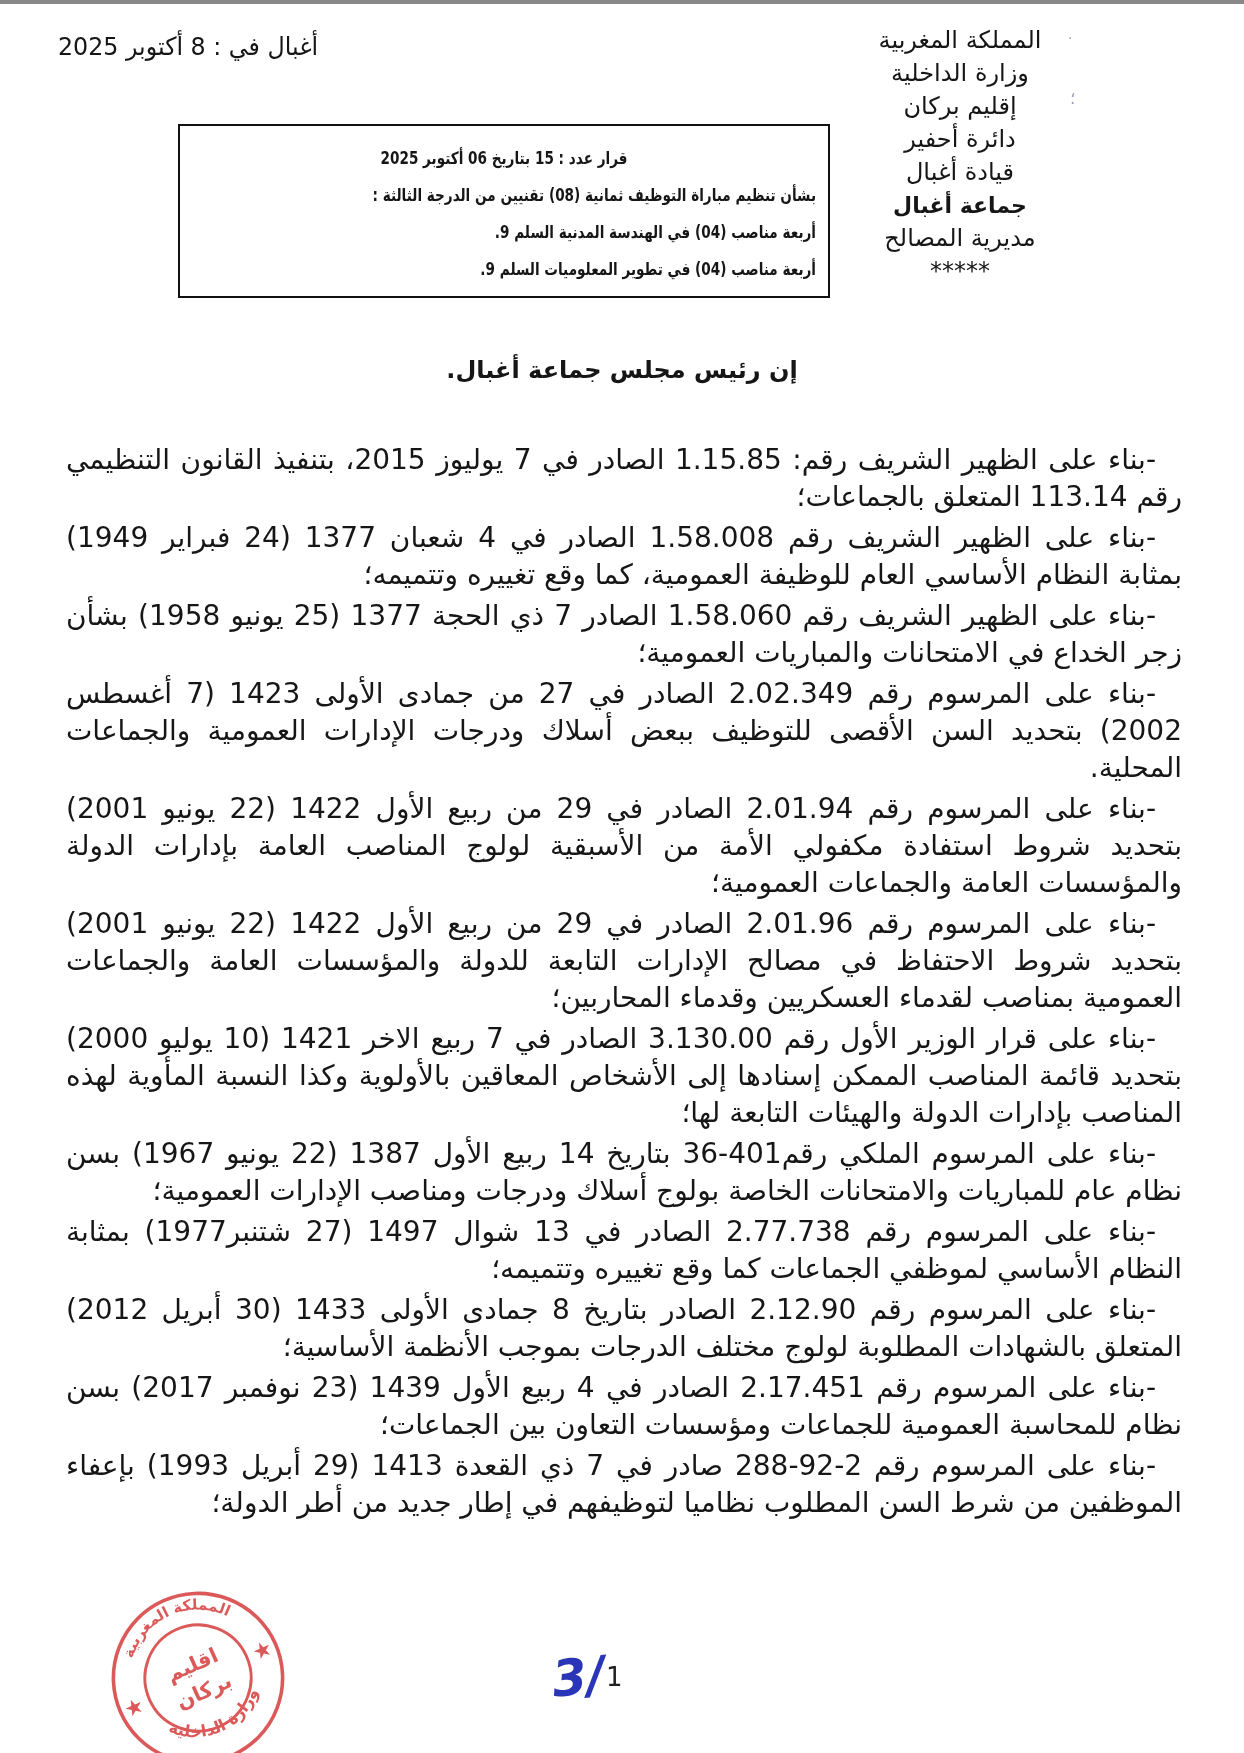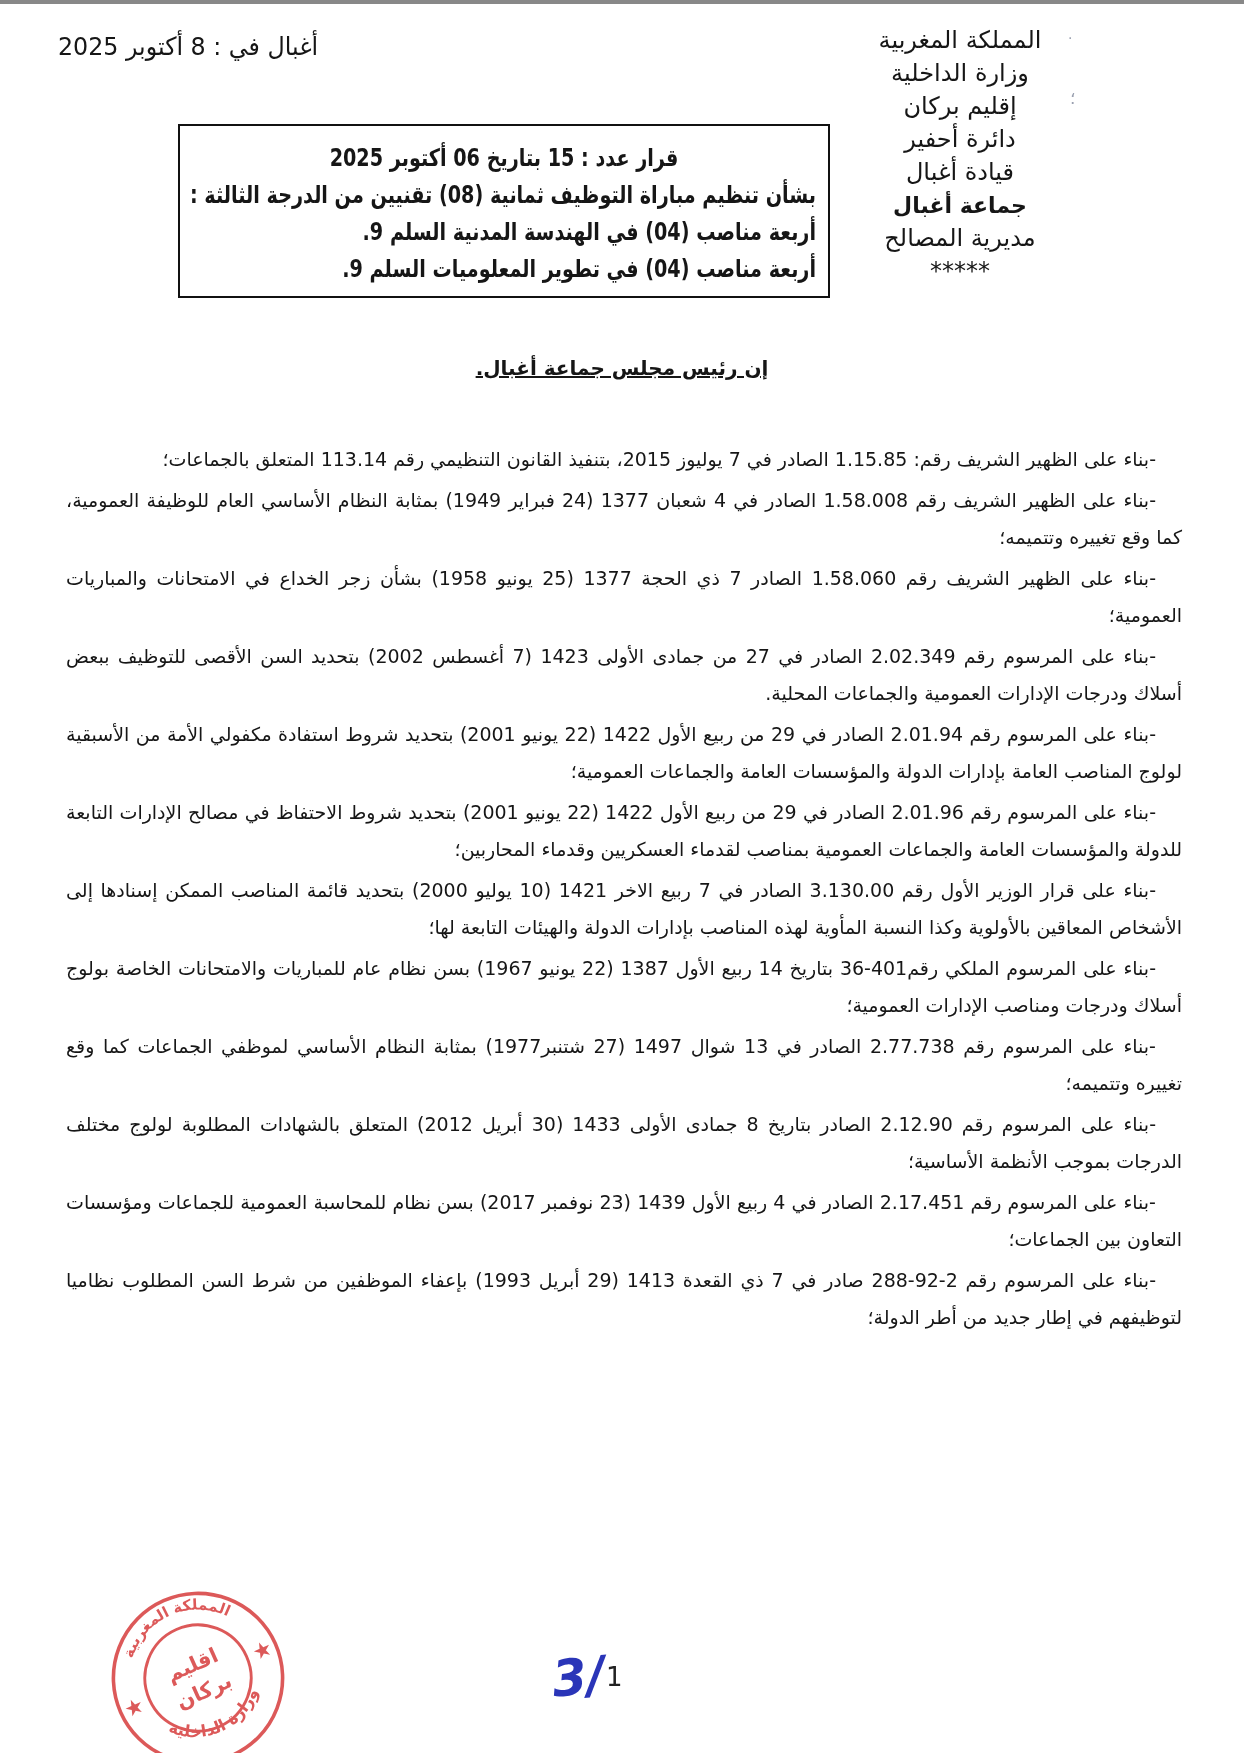--- a/index.html
+++ b/index.html
@@ -27,37 +27,37 @@
   }
   .letterhead .lh-line{white-space:nowrap;}
   .letterhead .lh-bold{font-weight:bold;font-size:22px;}
   
   .decision-box{
     position:absolute;top:120px;left:178px;width:652px;height:174px;
     border:2px solid #111;
     box-sizing:border-box;
     direction:rtl;
     padding:14px 12px 0 12px;
-    font-weight:bold;font-size:24px;line-height:37px;
+    font-weight:bold;font-size:17px;line-height:37px;
   }
   .decision-box .bx{white-space:nowrap;transform:scaleX(.80);transform-origin:right center;}
   .decision-box .bx-center{text-align:center;transform-origin:center;}
   .decision-box .bx-right{text-align:right;}
   
   .salutation{
     position:absolute;top:352px;left:0;width:100%;
     direction:rtl;text-align:center;
-    font-weight:bold;font-size:20px;text-decoration:underline;
+    font-weight:bold;font-size:24px;
   }
   
   .clauses{
     position:absolute;top:437px;right:62px;left:66px;
     direction:rtl;
     text-align:justify;
-    font-size:19px;line-height:37px;
+    font-size:28px;line-height:37px;
   }
   .clauses p{margin:0 0 4px 0;text-indent:26px;}
   
   .stamp{
     position:absolute;left:108px;top:1584px;width:180px;height:180px;
     opacity:.88;
   }
   .stamp svg{width:100%;height:100%;}
   .stamp text{font-family:"DejaVu Sans",sans-serif;font-weight:bold;}
   

